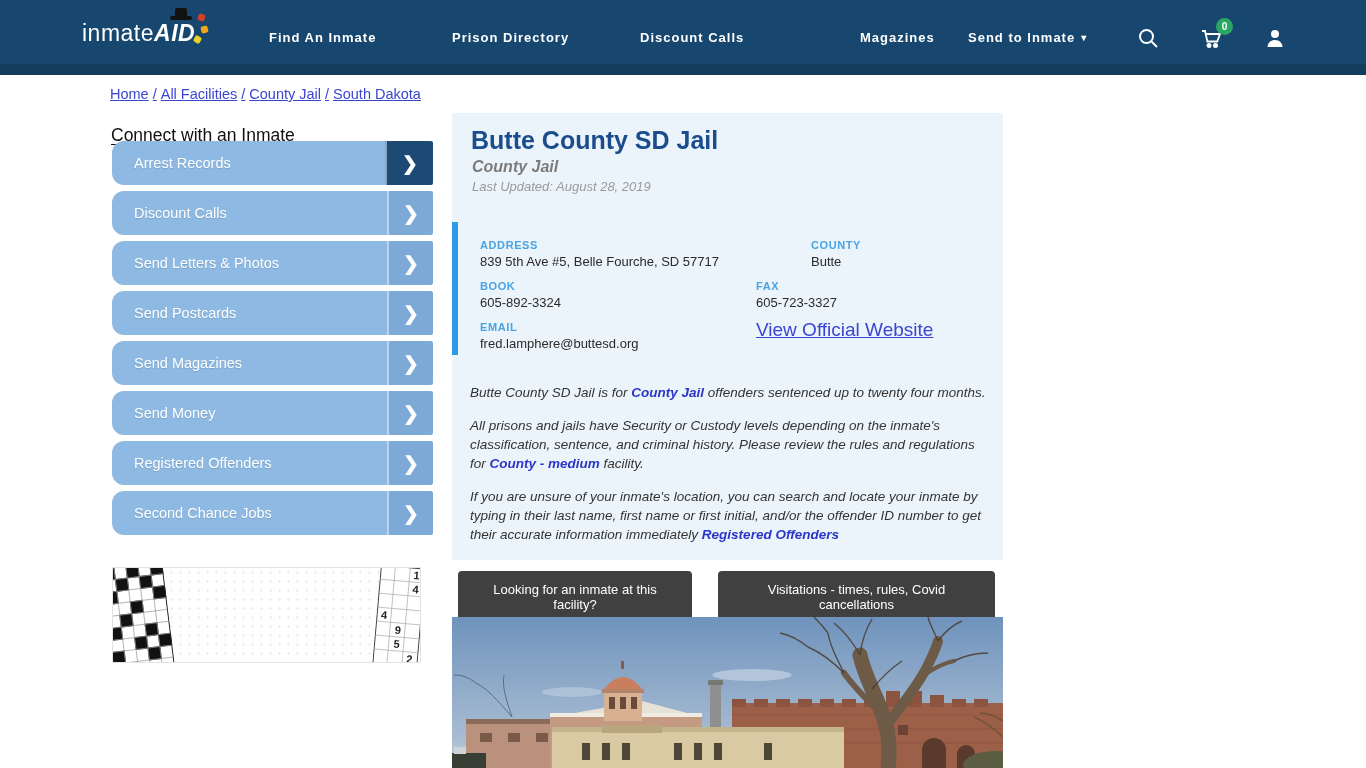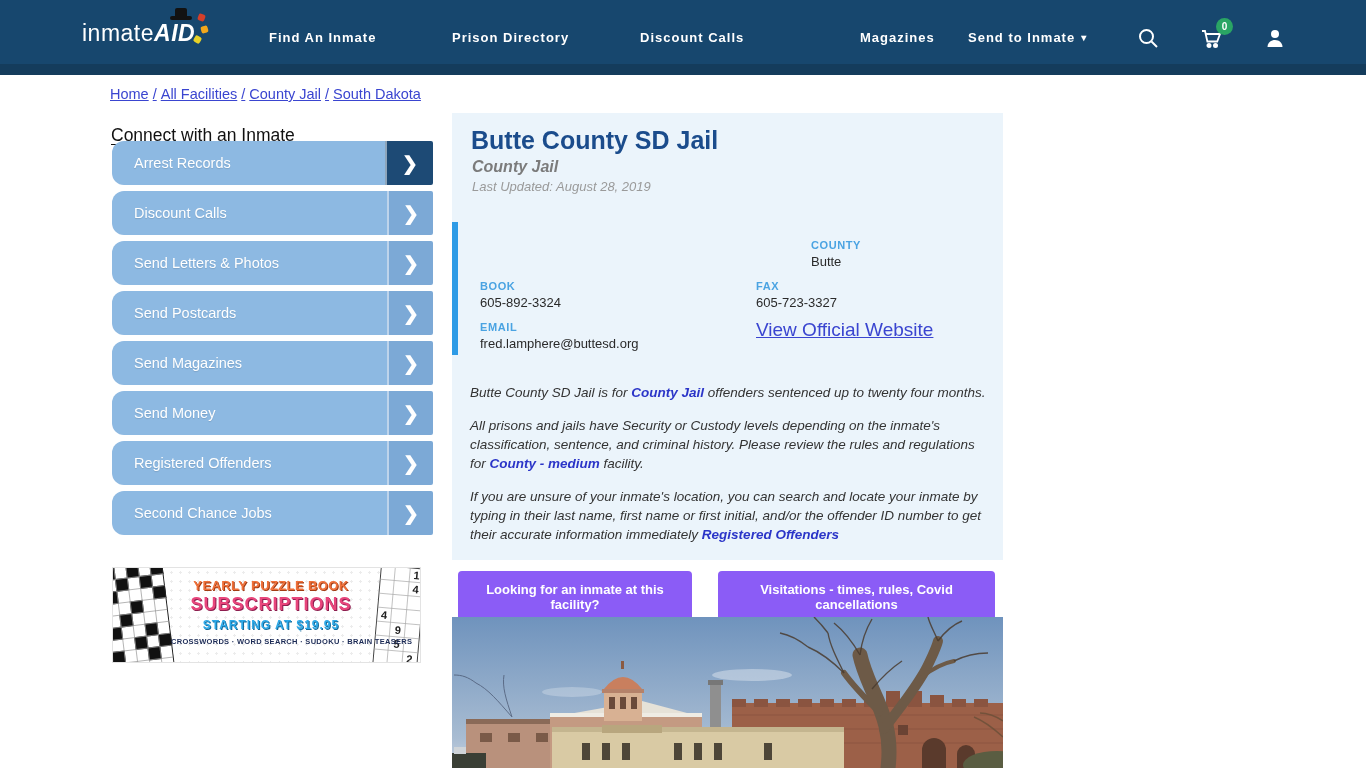--- a/index.html
+++ b/index.html
@@ -75,22 +75,22 @@
   .ifield .flab { font-size:11px; font-weight:700; color:#4aa3e2; letter-spacing:.6px; }
   .ifield .fval { font-size:13px; color:#2a2a2a; margin-top:3px; }
   .weblink { position:absolute; left:304px; top:97px; font-size:19px; color:#3a45d0;
              text-decoration:underline; cursor:pointer; }
 
   .paras { position:absolute; left:18px; top:270px; width:520px; }
   .paras p { font-size:13.5px; font-style:italic; color:#333; line-height:19px; margin-bottom:14px; }
   .paras a { color:#2b35c8; font-weight:700; text-decoration:none; cursor:pointer; }
 
   
-  .green-btn { position:absolute; top:571px; height:52px; background:#8b5cf6; border:none; border-radius:4px;
-               color:#fff; font-size:13px; font-weight:700; font-family:"Liberation Sans",sans-serif;
+  .green-btn { position:absolute; top:571px; height:52px; background:#404040; border:none; border-radius:4px;
+               color:#fff; font-size:13px; font-weight:400; font-family:"Liberation Sans",sans-serif;
                cursor:pointer; padding:0 16px; }
   .gb1 { left:458px; width:234px; }
   .gb2 { left:718px; width:277px; }
 
   
   .photo { position:absolute; left:452px; top:617px; width:551px; height:151px; overflow:hidden; }
   .photo svg { display:block; }
 </style>
 </head>
 <body>
@@ -209,34 +209,32 @@
     <g font-family="Liberation Sans, sans-serif" font-size="11" font-weight="700" fill="#222">
       <text x="34" y="12">1</text>
       <text x="34" y="26">4</text>
       <text x="5" y="54">4</text>
       <text x="20" y="68">9</text>
       <text x="20" y="82">5</text>
       <text x="34" y="96">2</text>
     </g>
   </svg>
 
-  <div class="ad-text">
-    <div class="l1">YEARLY PUZZLE BOOK</div>
-    <div class="l2">SUBSCRIPTIONS</div>
-    <div class="l3">STARTING AT $19.95</div>
-    <div class="l4">CROSSWORDS · WORD SEARCH · SUDOKU · BRAIN TEASERS</div>
-  </div>
 </div>
 
 <main class="panel">
   <h1 class="fac-title">Butte County SD Jail</h1>
   <div class="fac-type">County Jail</div>
   <div class="fac-upd">Last Updated: August 28, 2019</div>
 
   <section class="info">
+    <div class="ifield" style="left:28px; top:17px;">
+      <div class="flab">ADDRESS</div>
+      <div class="fval">839 5th Ave #5, Belle Fourche, SD 57717</div>
+    </div>
     <div class="ifield" style="left:319px; top:17px;margin-left:40px;">
       <div class="flab">COUNTY</div>
       <div class="fval">Butte</div>
     </div>
     <div class="ifield" style="left:28px; top:58px;">
       <div class="flab">BOOK</div>
       <div class="fval">605-892-3324</div>
     </div>
     <div class="ifield" style="left:304px; top:58px;">
       <div class="flab">FAX</div>

